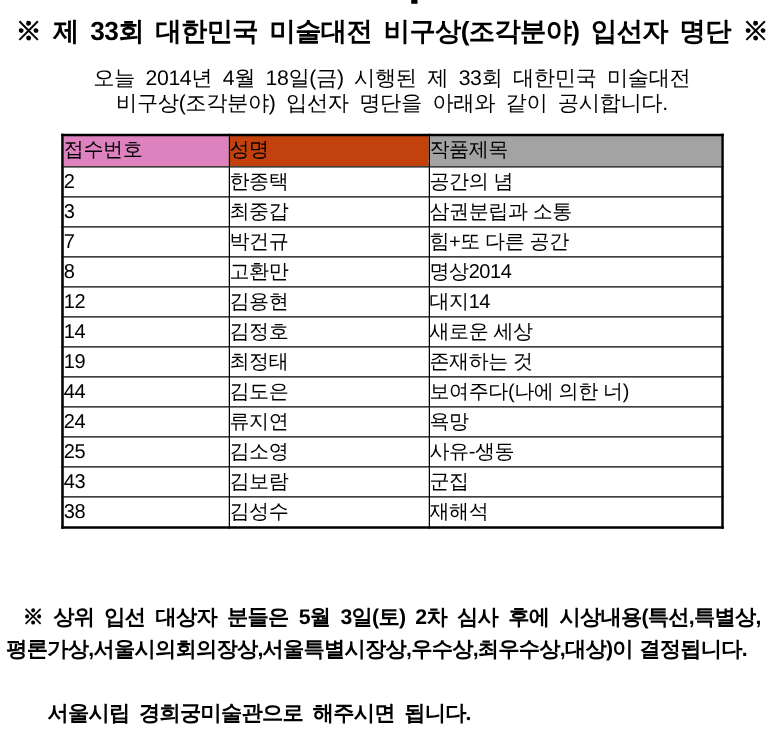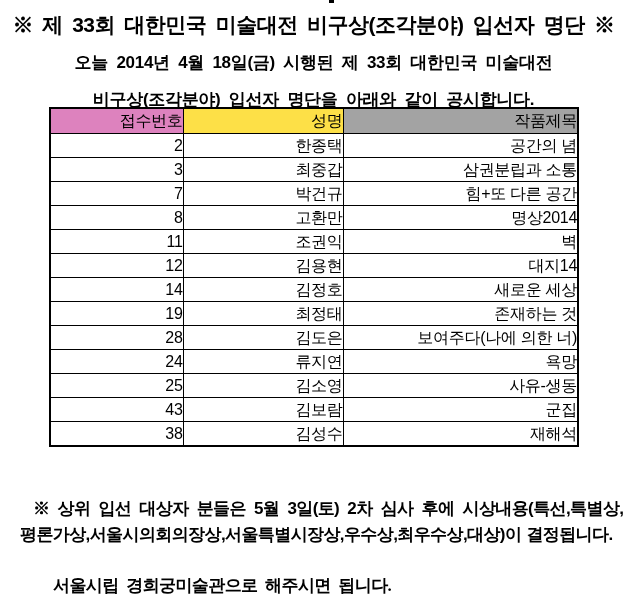--- a/index.html
+++ b/index.html
@@ -39,60 +39,60 @@
     word-spacing: 4px;
     white-space: nowrap;
   }
   .subtitle {
     position: absolute;
     left: 0;
     width: 627px;
     margin: 0;
     text-align: center;
     font-size: 17px;
-    font-weight: bold;
+    font-weight: normal;
     letter-spacing: -0.3px;
     word-spacing: 4px;
     white-space: nowrap;
   }
   .subtitle.line1 { top: 51px; }
-  .subtitle.line2 { top: 88px; }
+  .subtitle.line2 { top: 71px; }
 
   table.winners {
     position: absolute;
     left: 49px;
     top: 107px;
     width: 528px;
     border-collapse: collapse;
     table-layout: fixed;
     border: 2px solid #000000;
   }
   table.winners col.c1 { width: 133px; }
   table.winners col.c2 { width: 160px; }
   table.winners col.c3 { width: 235px; }
   table.winners th, table.winners td {
     border: 1px solid #000000;
-    text-align: right;
+    text-align: left;
     vertical-align: middle;
     font-size: 16px;
     font-weight: normal;
     letter-spacing: -0.3px;
     padding: 0;
     height: 23px;
     line-height: 23px;
     white-space: nowrap;
     overflow: hidden;
   }
   table.winners th {
     height: 24px;
     line-height: 24px;
   }
   .note {
     position: absolute;
-    margin: 16px;
+    margin: 1px;
     font-size: 17px;
     font-weight: bold;
     letter-spacing: -0.6px;
     word-spacing: 4px;
     white-space: nowrap;
   }
   .note.n1 { left: 17px; top: 481px; }
   .note.n2 { left: 4px;  top: 507px; word-spacing: 1px; }
   .note.n3 { left: 17px; top: 532px; }
   .note.n4 { left: 37px; top: 558px; font-family: Liberation Serif, serif; }
@@ -112,21 +112,21 @@
 
   <table class="winners">
     <colgroup>
       <col class="c1">
         <col class="c2">
         <col class="c3">
     </colgroup>
     <thead>
       <tr>
         <th style="background-color: rgb(221, 130, 190);">접수번호</th>
-        <th style="background-color: #fde047;">성명</th>
+        <th style="background-color: #c2410c;">성명</th>
         <th style="background-color: #a3a3a3;">작품제목</th>
       </tr>
     </thead>
     <tbody>
   <tr>
     <td>2</td>
     <td>한종택</td>
     <td>공간의 념</td>
   </tr>
 
@@ -141,25 +141,20 @@
     <td>박건규</td>
     <td>힘+또 다른 공간</td>
   </tr>
 
   <tr>
     <td>8</td>
     <td>고환만</td>
     <td>명상2014</td>
   </tr>
 
-  <tr>
-    <td>11</td>
-    <td>조권익</td>
-    <td>벽</td>
-  </tr>
 
   <tr>
     <td>12</td>
     <td>김용현</td>
     <td>대지14</td>
   </tr>
 
   <tr>
     <td>14</td>
     <td>김정호</td>
@@ -167,21 +162,21 @@
   </tr>
 
   <tr>
     <td>19</td>
     <td>최정태</td>
     <td>존재하는 것</td>
   </tr>
 
 
   <tr>
-    <td>28</td>
+    <td>44</td>
     <td>김도은</td>
     <td>보여주다(나에 의한 너)</td>
   </tr>
 
   <tr>
     <td>24</td>
     <td>류지연</td>
     <td>욕망</td>
   </tr>
 

